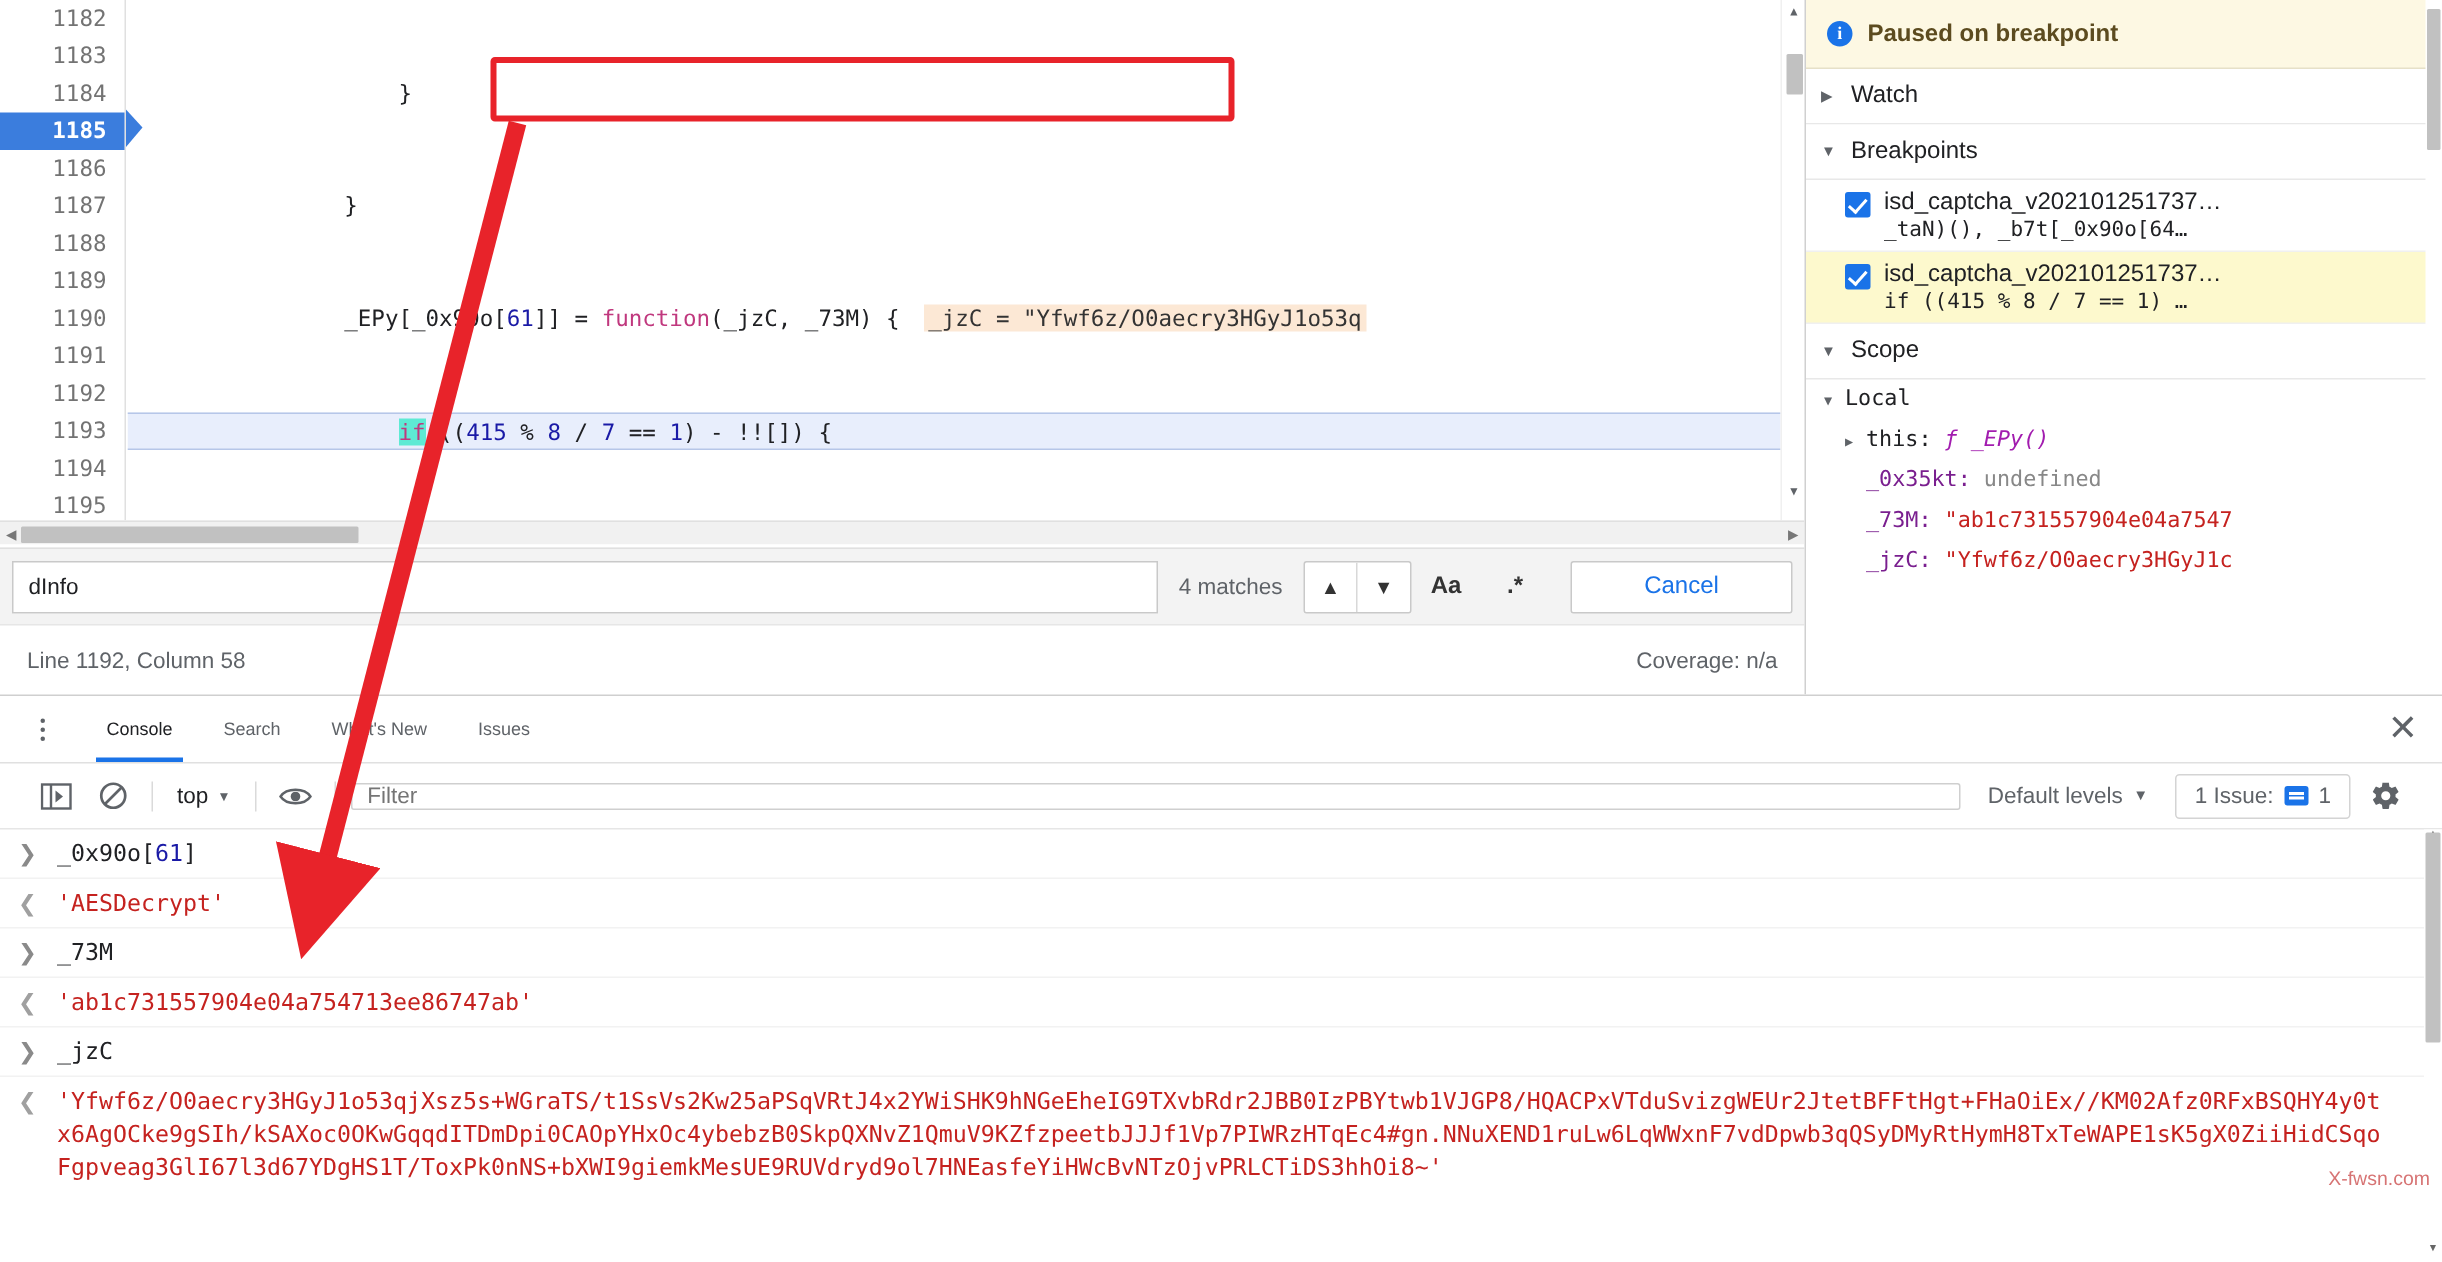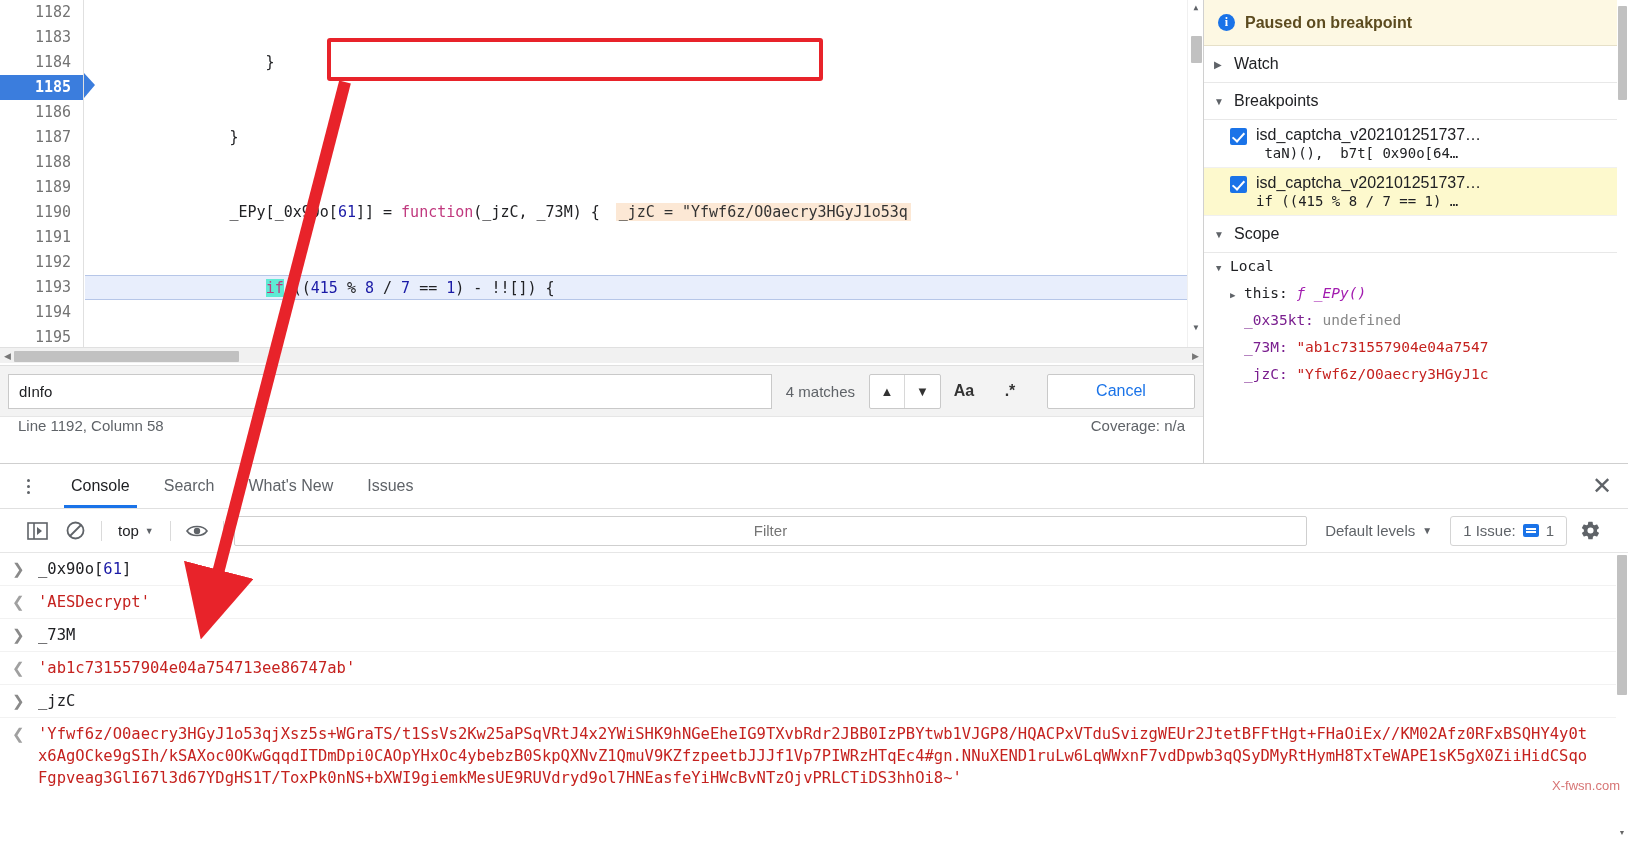--- a/index.html
+++ b/index.html
@@ -127,21 +127,21 @@
     margin-left: 14px; width: 148px; height: 35px;
     border: 1px solid #c9c9c9; background: #fff; border-radius: 2px;
     display: flex; align-items: center; justify-content: center;
     color: #1a73e8; font-size: 16px; cursor: pointer;
   }
 
   
   .statusbar {
     position: absolute; left: 0; top: 416px; width: 1203px; height: 47px;
     background: #fff; border-top: 1px solid #e6e6e6;
-    display: flex; padding: 0 18px;
+    display: flex; align-items: center; padding: 0 18px;
     font-size: 15px; color: #5f6368;
   }
   .statusbar .right { margin-left: auto; }
 
   
   .debug-sidebar {
     position: absolute; left: 1203px; top: 0; width: 425px; height: 463px;
     background: #fff; border-left: 1px solid #d0d0d0; overflow: hidden;
   }
   .paused-banner {
@@ -214,21 +214,21 @@
     height: 45px; display: flex; align-items: center;
     border-bottom: 1px solid #e0e0e0; background: #fff; padding-left: 14px;
   }
   .kebab {
     width: 28px; display: flex; flex-direction: column; align-items: center;
     justify-content: center; gap: 3px; cursor: pointer; margin-right: 12px;
   }
   .kebab i { width: 3px; height: 3px; background: #5f6368; border-radius: 50%; display: block; }
   .dtab {
     height: 44px; display: flex; align-items: center; padding: 0 17px;
-    font-size: 16px; color: #5f6368; cursor: pointer; position: relative;
+    font-size: 12px; color: #5f6368; cursor: pointer; position: relative;
   }
   .dtab.active { color: #202124; }
   .dtab.active::after {
     content: ""; position: absolute; left: 10px; right: 10px; bottom: 0;
     height: 3px; background: #1a73e8;
   }
   .drawer-close {
     margin-left: auto; margin-right: 16px; font-size: 24px; color: #5f6368;
     cursor: pointer; line-height: 1;
   }
@@ -239,23 +239,23 @@
   .tb-icon {
     width: 32px; height: 30px; display: flex; align-items: center;
     justify-content: center; color: #5f6368; cursor: pointer;
   }
   .tb-sep { width: 1px; height: 20px; background: #dadada; margin: 0 4px; }
   .ctx-sel {
     display: flex; align-items: center; gap: 6px; padding: 0 6px;
     font-size: 15px; color: #202124; cursor: pointer;
   }
   .filter-input {
-    flex: 1; height: 30px; border: 1px solid #cfcfcf; border-radius: 2px;
+    flex: 1; height: 18px; border: 1px solid #cfcfcf; border-radius: 2px;
     padding: 0 10px; font-size: 15px; color: #a21caf;
-    font-family: "Liberation Sans", sans-serif; outline: none; background: #fff; text-align: center;
+    font-family: "Liberation Sans", sans-serif; outline: none; background: #fff;
   }
   .levels-sel {
     display: flex; align-items: center; gap: 7px; padding: 0 12px;
     font-size: 15px; color: #5f6368; cursor: pointer; white-space: nowrap;
   }
   .issues-btn {
     display: flex; align-items: center; gap: 7px; height: 30px;
     border: 1px solid #d4d4d4; border-radius: 3px; padding: 0 12px;
     font-size: 15px; color: #5f6368; cursor: pointer; white-space: nowrap;
   }

